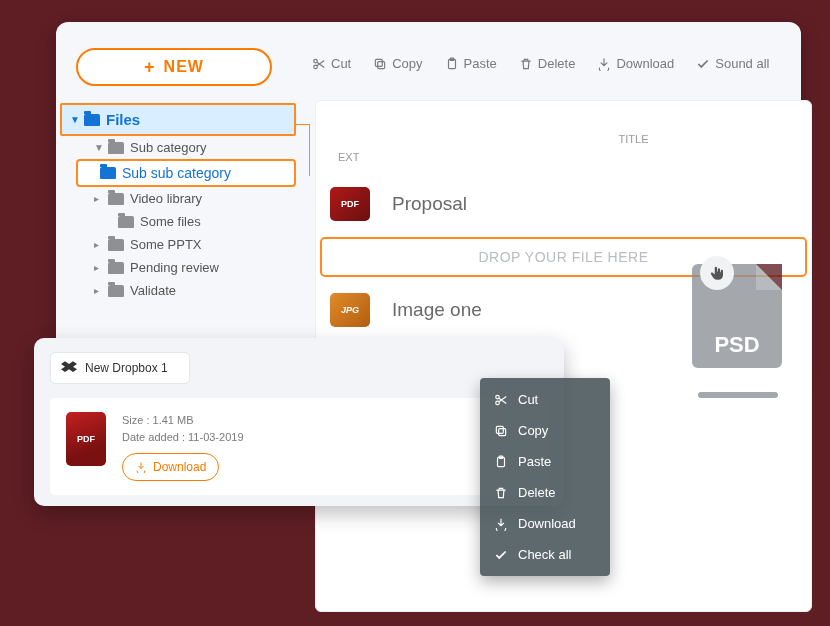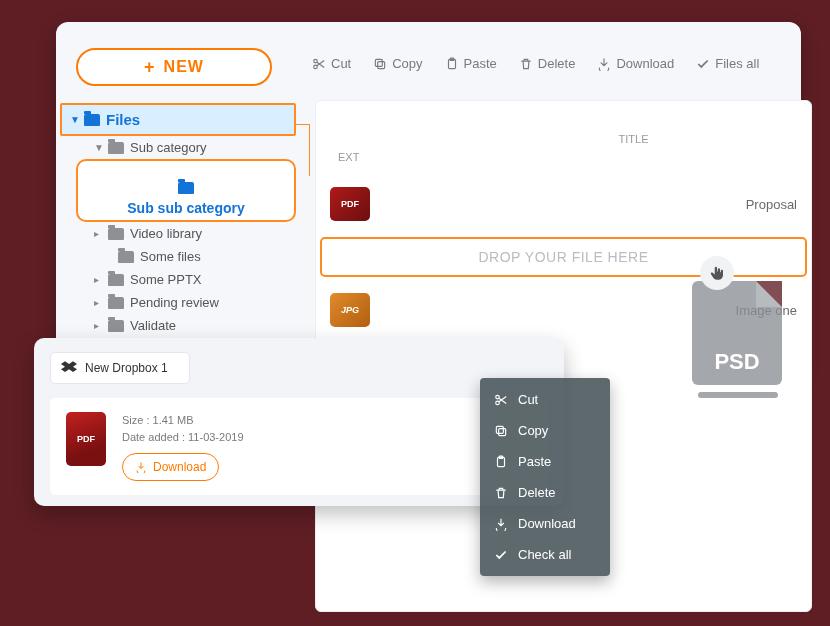--- a/index.html
+++ b/index.html
@@ -48,22 +48,22 @@
   .tree-row .folder::before { content:""; position:absolute; top:-3px; left:0; width:7px; height:3px; background:#8f9093; border-radius: 1px 1px 0 0; }
   .files-row {
     background: #d9efff; border: 2px solid #ff8a1f; border-radius: 2px;
     color: #1473d6; font-weight: 600; font-size: 15px;
     padding: 6px 8px;
   }
   .files-row .caret { color:#1473d6; }
   .files-row .folder { background: #1473d6; }
   .files-row .folder::before { background:#1473d6; }
   .sub-selected {
-    border: 2px solid #ff8a1f; border-radius: 10px;
-    background: #fff; color: #1473d6; font-weight: 700; font-size: 14px; flex-direction: column;
+    border: 2px solid #ff8a1f; border-radius: 4px;
+    background: #fff; color: #1473d6; font-weight: 400; font-size: 14px;
   }
   .sub-selected .folder { background:#1473d6; }
   .sub-selected .folder::before { background:#1473d6; }
   .indent1 { margin-left: 26px; }
   .indent2 { margin-left: 36px; }
   
   .connector {
     position:absolute; border:1.5px solid #ff8a1f; border-left:none; border-bottom:none;
   }
   
@@ -71,36 +71,36 @@
     position: absolute; top: 100px; left: 315px; right: 18px; bottom: 14px;
     background: #fff; border-radius: 6px; border: 1px solid #eceef3;
   }
   .file-head {
     display: flex; align-items: center; padding: 14px 22px; font-size: 11px; color:#9b9b9b;
   }
   .file-head .col-ext { width: 140px; margin-top: 36px; }
   .file-row {
     display: flex; align-items: center; padding: 10px 14px; gap: 22px;
   }
-  .file-row .title { flex: 1; text-align: right; color:#6a6a6a; font-size: 13px; }
+  .file-row .title { flex: 1; text-align: left; color:#6a6a6a; font-size: 19px; }
   .ext-badge {
     width: 40px; height: 34px; border-radius: 5px;
     display: flex; align-items: center; justify-content: center;
     font-size: 9px; font-weight: 700; color: #fff;
   }
   .ext-pdf { background: linear-gradient(135deg,#b01919,#6b0f0f); }
   .ext-jpg { background: linear-gradient(135deg,#e08a2a,#b25f10); font-style: italic; }
   .dropzone {
     margin: 6px 4px; height: 40px; border: 2px solid #ff8a1f; border-radius: 5px;
     display: flex; align-items: center; justify-content: center;
     color: #b9bcc2; font-size: 14px; letter-spacing: .5px;
   }
   
   .psd-icon {
-    position: absolute; top: 281px; left: 692px; width: 90px; height: 104px;
+    position: absolute; top: 264px; left: 692px; width: 90px; height: 104px;
     background: #8b8f95; border-radius: 6px;
     opacity: .78;
   }
   .psd-icon::after {
     content:""; position:absolute; right:0; top:0; width:26px; height:26px; background:#5e1e24;
     clip-path: polygon(100% 0, 100% 100%, 0 0);
   }
   .psd-icon .fold {
     position:absolute; right:0; top:0; width:26px; height:26px; background:#a5a8ad;
     clip-path: polygon(0 0, 100% 100%, 0 100%);
@@ -197,21 +197,21 @@
   <span class="tb">
     <svg viewBox="0 0 24 24" fill="none" stroke="#7a7a7a" stroke-width="2">
         <path d="M12 3v12M7 10l5 5 5-5M4 19a8 8 0 0 0 16 0" stroke-linecap="round"></path>
       </svg>
     <span>Download</span>
   </span>
   <span class="tb">
     <svg viewBox="0 0 24 24" fill="none" stroke="#7a7a7a" stroke-width="3">
         <path d="M4 12l5 5L20 6"></path>
       </svg>
-    <span>Files all</span>
+    <span>Sound all</span>
   </span>
 </div>
 
 <div class="connector" style="top:124px; left:296px; width:14px; height:52px;"></div>
 
 <div class="tree">
   <div class="tree-row files-row">
     <span class="caret">▼</span>
     <span class="folder"></span>
     <span>Files</span>

